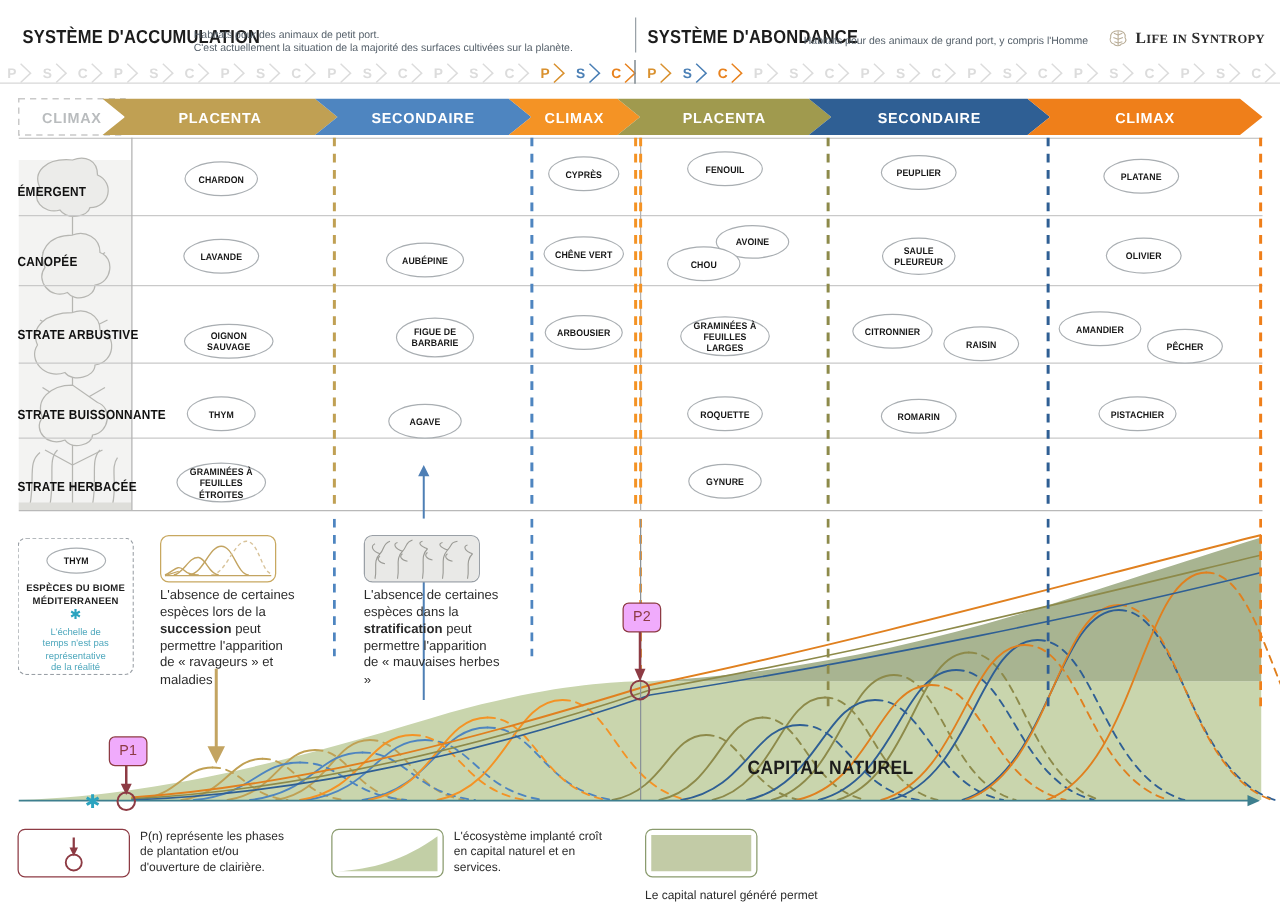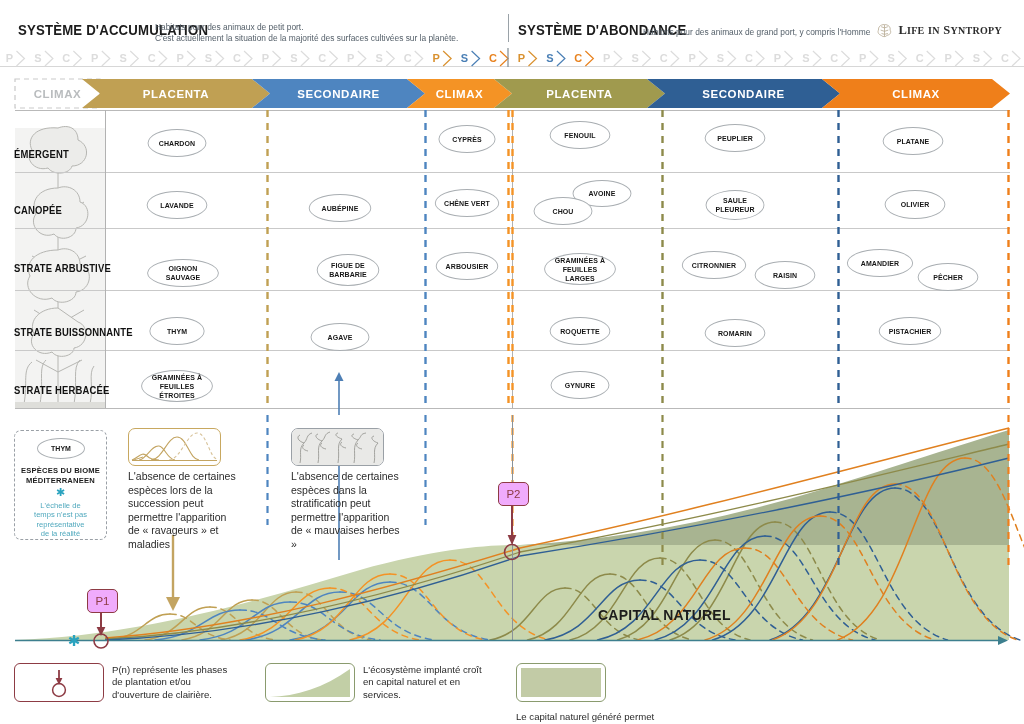--- a/index.html
+++ b/index.html
@@ -13,21 +13,21 @@
   .hdr{position:absolute;left:0;top:0;width:1024px;height:44px;}
   .hdr-title{
     position:absolute;font-family:"Liberation Sans Narrow","Liberation Sans",sans-serif;
     font-weight:bold;font-size:15px;letter-spacing:.2px;color:#1c1c1c;
     transform:scaleX(.88);transform-origin:left center;white-space:nowrap;
   }
   .hdr-sub{
     position:absolute;font-size:8.4px;line-height:11px;color:#55606a;white-space:pre-line;
   }
   .hdr-divider{position:absolute;left:508px;top:14px;width:1px;height:28px;background:#9aa2a8;}
-  .logo{position:absolute;right:22px;top:22px;display:flex;align-items:center;gap:5px;}
+  .logo{position:absolute;right:12px;top:22px;display:flex;align-items:center;gap:5px;}
   .logo-mark{width:17px;height:17px;}
   .logo-text{
     font-family:"Liberation Serif",serif;font-weight:bold;font-size:12.5px;
     color:#2b2b2b;letter-spacing:.3px;white-space:nowrap;
   }
   .logo-text .sm{font-size:10px;}
 
   
   .psc{position:absolute;left:0;top:46px;width:1024px;height:22px;}
   .psc svg{display:block;}
@@ -71,21 +71,21 @@
   .biome-title{
     margin-top:7px;font-size:7.6px;line-height:10px;font-weight:bold;color:#1c1c1c;
     text-align:center;letter-spacing:.2px;
   }
   .biome-note{
     margin-top:5px;font-size:7.6px;line-height:9.6px;color:#4fa8bd;text-align:center;
   }
   .aster{color:#2aa3bf;font-size:11px;line-height:8px;margin-top:2px;}
 
   .anno{position:absolute;font-size:10.5px;line-height:13.6px;color:#2b2b2b;}
-  .anno b{font-weight:normal;}
+  .anno b{font-weight:bold;}
   .thumb{
     position:absolute;border:1.3px solid #c8a860;border-radius:7px;background:#fff;
     overflow:hidden;
   }
   .thumb.grey{border-color:#9aa0a6;}
 
   .pmark{
     position:absolute;border:1.2px solid #8d3b44;border-radius:5px;background:#f0abfc;
     color:#8d3b44;font-size:11.5px;font-weight:normal;
     display:flex;align-items:center;justify-content:center;

